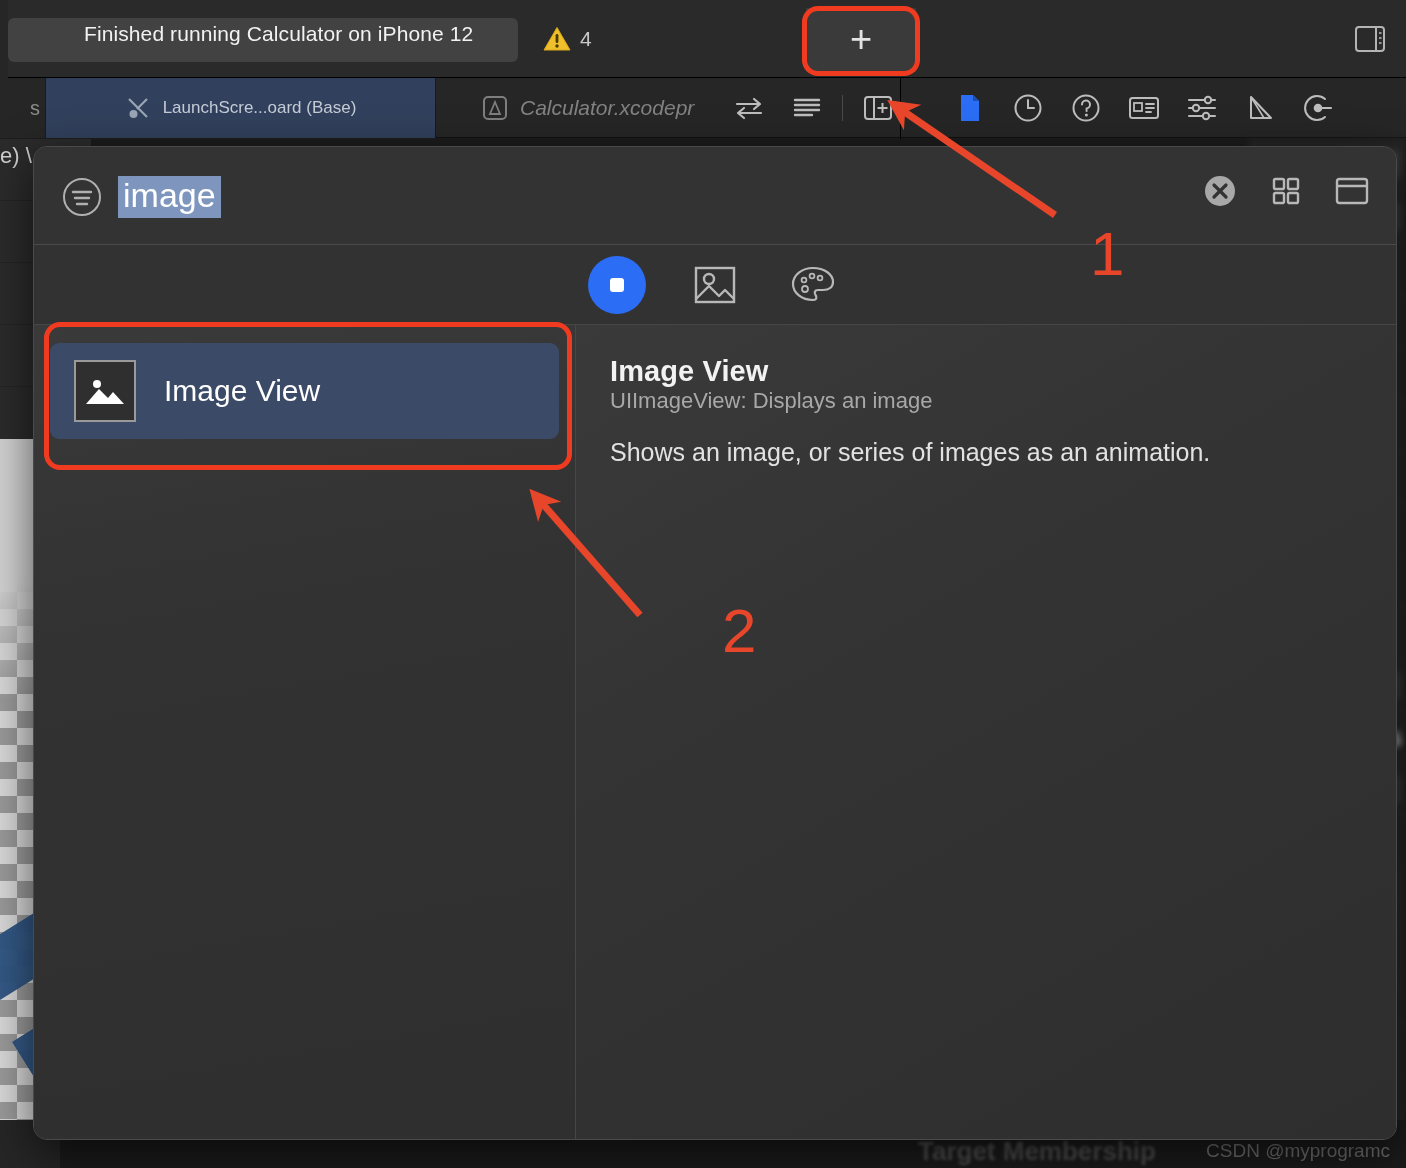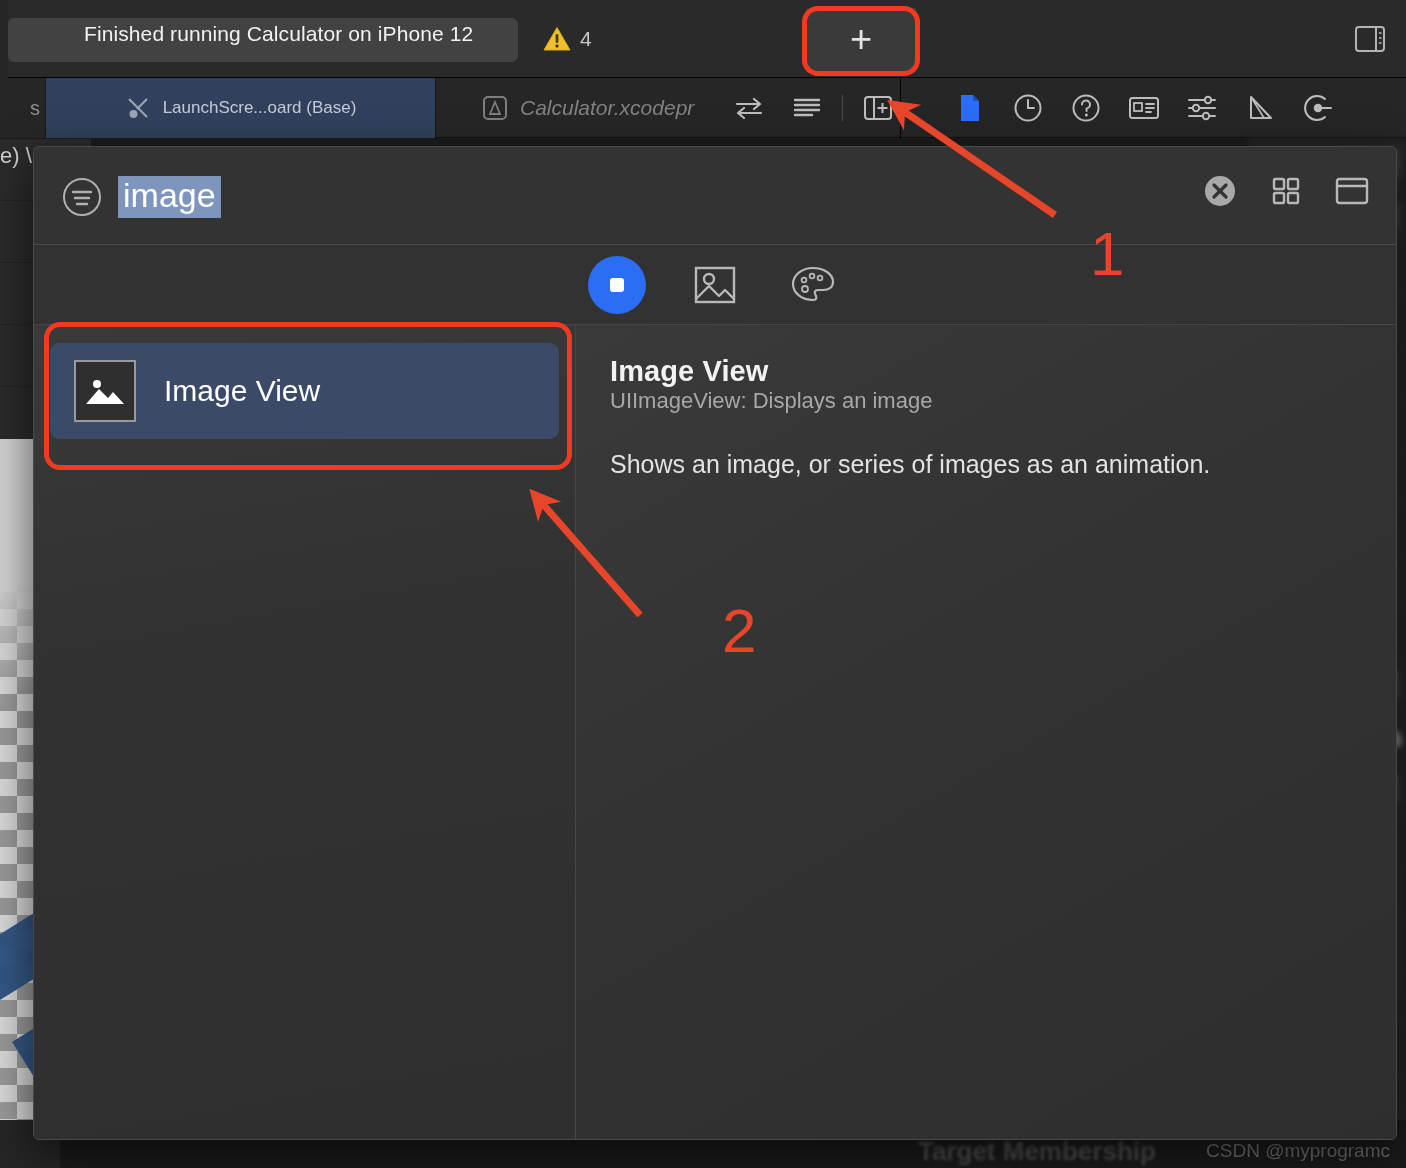--- a/index.html
+++ b/index.html
@@ -299,21 +299,21 @@
     white-space: nowrap;
   }
 
   
   .library {
     position: absolute;
     left: 33px; top: 146px;
     width: 1364px; height: 994px;
     background: #333333;
     border: 1px solid #4a4a4a;
-    border-radius: 6px;
+    border-radius: 14px;
     box-shadow: 0 14px 46px rgba(0,0,0,0.6);
     overflow: hidden;
     display: flex;
     flex-direction: column;
   }
 
   .lib-header {
     position: relative;
     height: 98px;
     flex: 0 0 98px;
@@ -409,21 +409,21 @@
     font-size: 29px;
     font-weight: bold;
     color: #f2f2f2;
     letter-spacing: 0.1px;
   }
   .detail-subtitle {
     font-size: 22px;
     color: #a8a8a8;
   }
   .detail-desc {
-    margin-top: 34px;
+    margin-top: 22px;
     font-size: 25px;
     color: #e2e2e2;
     line-height: 1.35;
   }
 
   
   .annot-layer {
     position: absolute;
     inset: 0;
     pointer-events: none;

